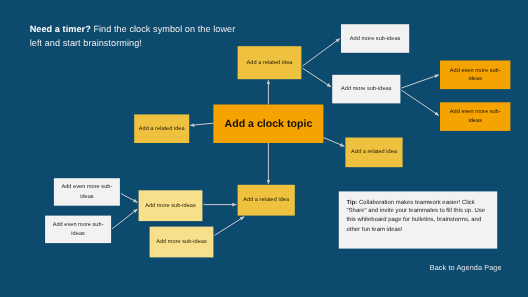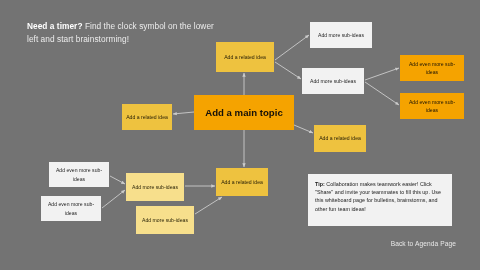--- a/index.html
+++ b/index.html
@@ -96,21 +96,21 @@
     position: absolute;
     color: #e8e8e8;
     font-size: 6.6px;
     letter-spacing: 0.1px;
     text-align: right;
   }
 </style>
 </head>
 <body>
 
-<div id="canvas" style="background: #737373;">
+<div id="canvas" style="background: #0c4a6e;">
 
   <svg id="edge-layer" viewBox="0 0 480 270" xmlns="http://www.w3.org/2000/svg">
       <defs>
         <marker id="arrowhead" markerWidth="5" markerHeight="5" refX="4.2" refY="2.5" orient="auto">
           <path d="M0,0.6 L4.4,2.5 L0,4.4 z" fill="#cccccc"></path>
         </marker>
       </defs>
       <path d="M 244 95 L 244 73" stroke="#cccccc" stroke-width="0.9" fill="none" marker-end="url(#arrowhead)"></path>
       <path d="M 194 112 L 173 114" stroke="#cccccc" stroke-width="0.9" fill="none" marker-end="url(#arrowhead)"></path>
       <path d="M 294 125 L 313 133" stroke="#cccccc" stroke-width="0.9" fill="none" marker-end="url(#arrowhead)"></path>
@@ -124,21 +124,21 @@
       <path d="M 110 176 L 125 184" stroke="#cccccc" stroke-width="0.9" fill="none" marker-end="url(#arrowhead)"></path>
       <path d="M 102 208 L 125 190" stroke="#cccccc" stroke-width="0.9" fill="none" marker-end="url(#arrowhead)"></path>
     </svg>
 
   <div class="header">
     <b>Need a timer?</b><span> Find the clock symbol on the lower left and start brainstorming!</span>
   </div>
 
   <div id="node-layer">
       <div class="node node-main" style="left: 194px; top: 95px; width: 100px; height: 35px;">
-        <span>Add a main topic</span>
+        <span>Add a clock topic</span>
       </div>
       <div class="node node-yellow" style="left: 216px; top: 42px; width: 58px; height: 30px;">
         <span>Add a related idea</span>
       </div>
       <div class="node node-yellow" style="left: 122px; top: 104px; width: 50px; height: 26px;">
         <span>Add a related idea</span>
       </div>
       <div class="node node-yellow" style="left: 314px; top: 125px; width: 52px; height: 27px;">
         <span>Add a related idea</span>
       </div>

